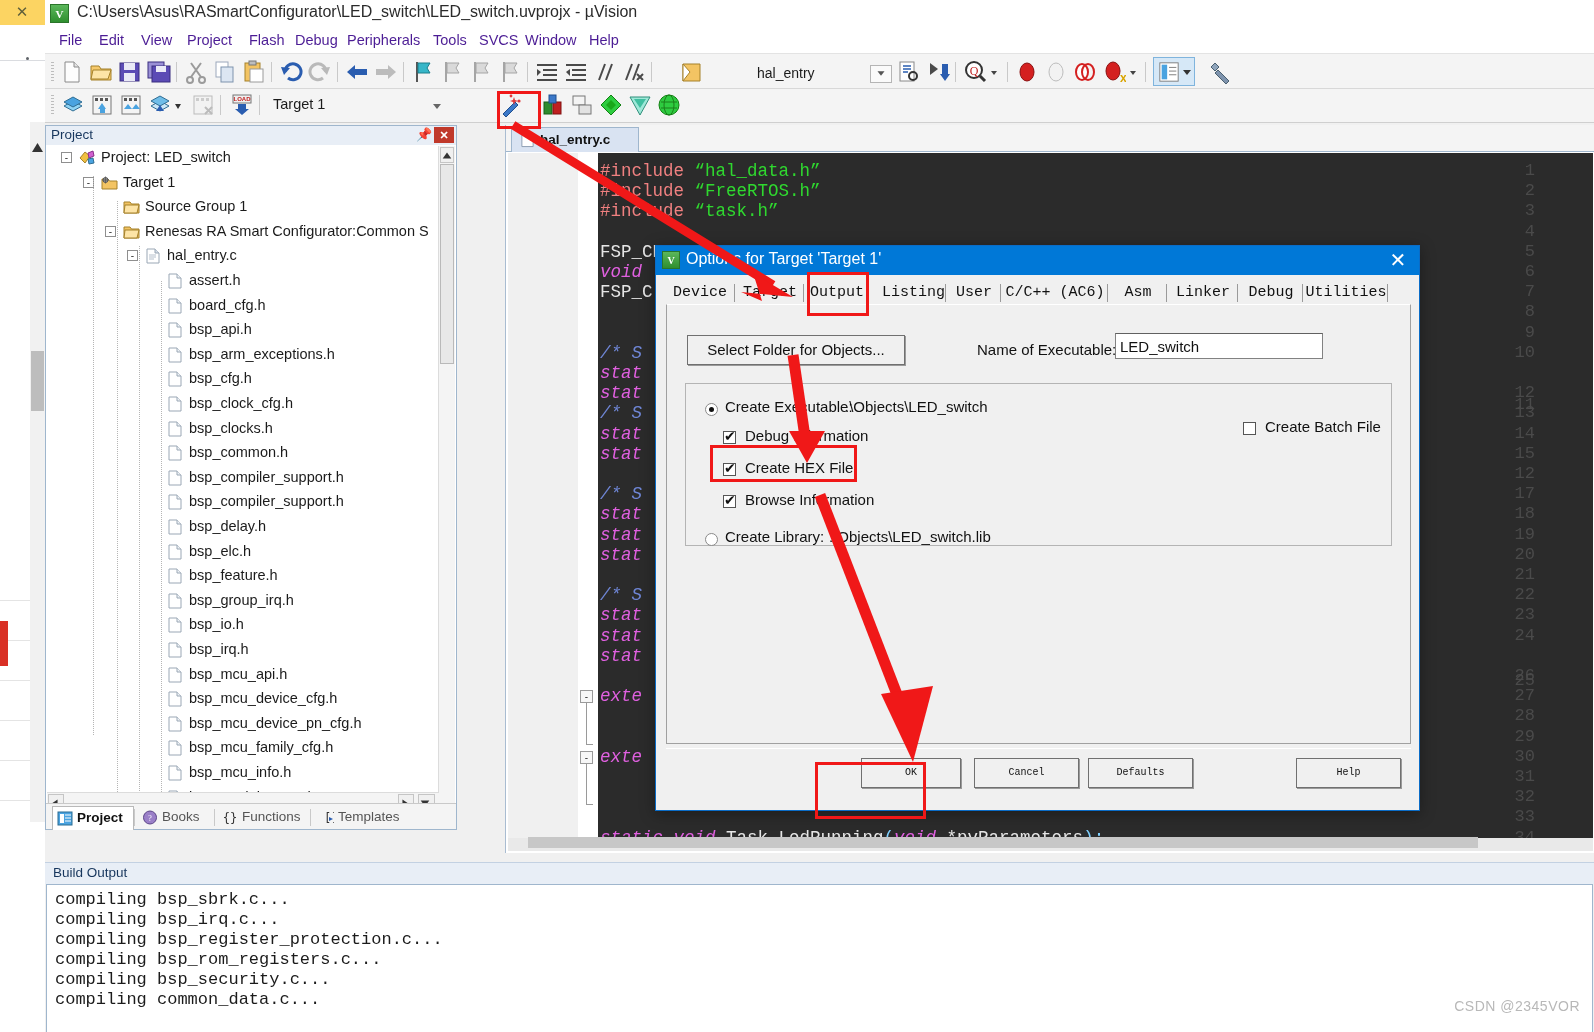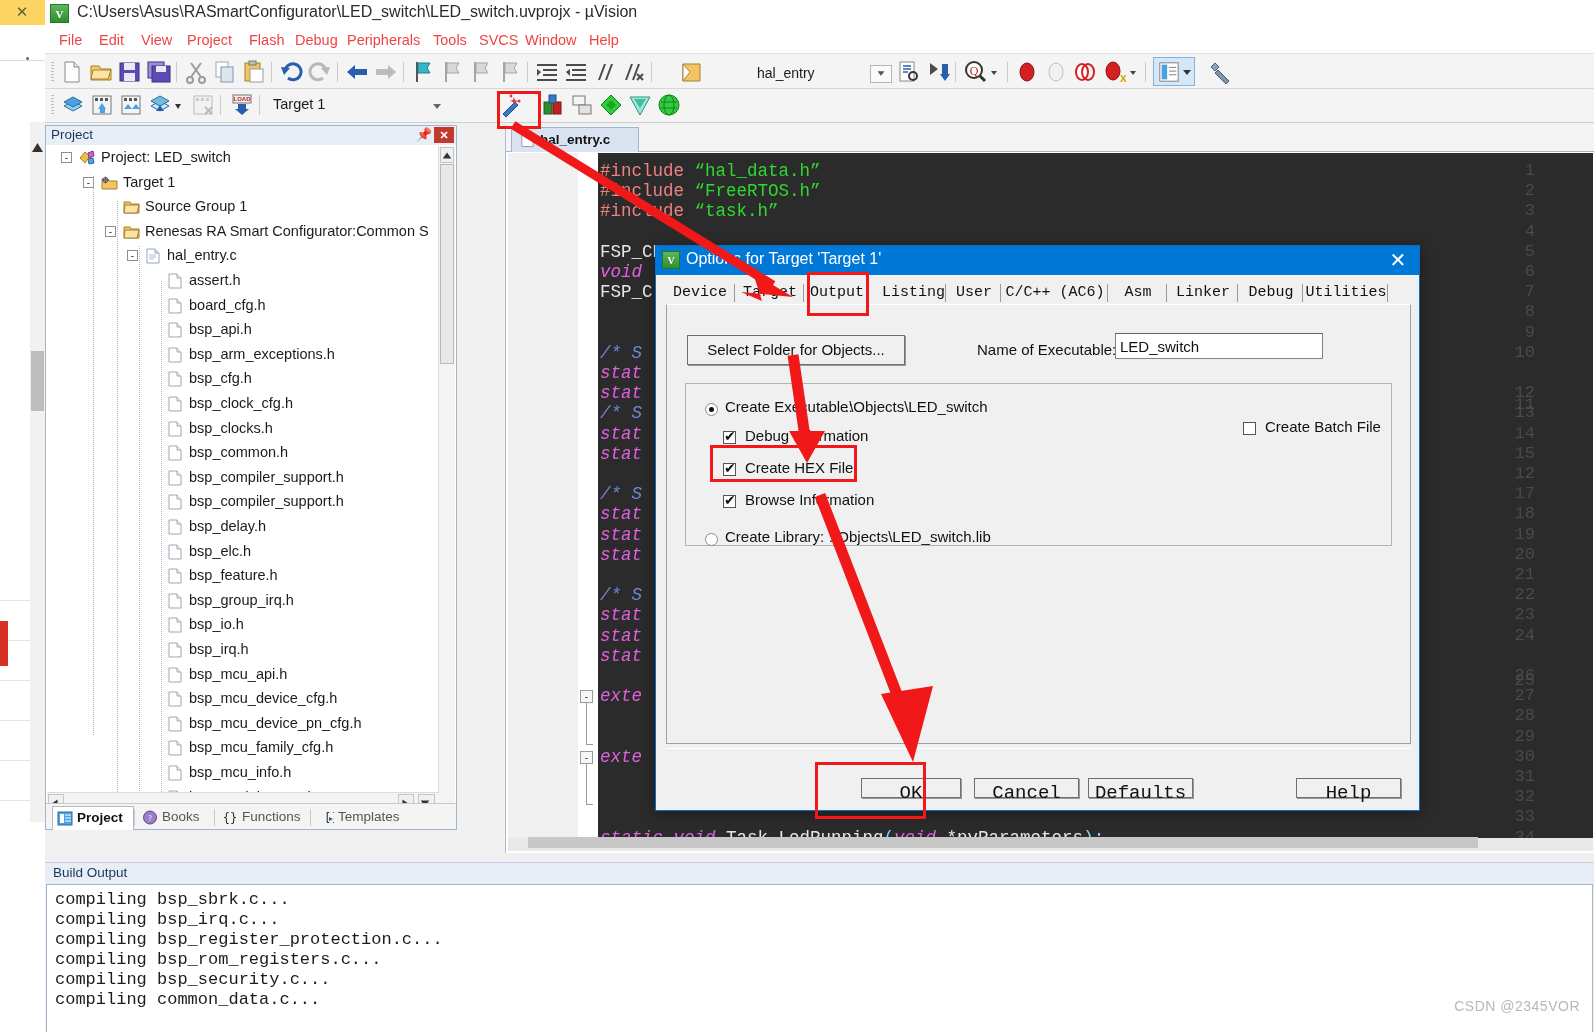--- a/index.html
+++ b/index.html
@@ -30,21 +30,21 @@
   
   #app { position:absolute; left:45px; top:0; width:1549px; height:1032px; background:#f0f0f0; }
 
   
   #titlebar { position:absolute; left:0; top:0; width:1549px; height:28px; background:#ffffff; }
   #app-icon { position:absolute; left:5px; top:4px; width:19px; height:19px; background:linear-gradient(#5bb75b,#2f8f2f); border:1px solid #2a752a; color:#fff; font-size:11px; font-weight:bold; line-height:19px; text-align:center; font-family:"Liberation Serif", serif; }
   #title-text { position:absolute; left:32px; top:3px; font-size:16px; color:#2b2b2b; white-space:nowrap; }
 
   
   #menubar { position:absolute; left:0; top:28px; width:1549px; height:25px; background:#ffffff; }
-  .menu-item { position:absolute; top:2px; font-size:14.5px; color:#ef4444; padding:2px 6px; white-space:nowrap; cursor:default; }
+  .menu-item { position:absolute; top:2px; font-size:14.5px; color:#4c1d95; padding:2px 6px; white-space:nowrap; cursor:default; }
 
   
   #toolbar1 { position:absolute; left:0; top:53px; width:1549px; height:36px; background:#f4f4f4; border-top:1px solid #e3e3e3; border-bottom:1px solid #d8d8d8;}
   #toolbar2 { position:absolute; left:0; top:89px; width:1549px; height:34px; background:#f4f4f4; border-bottom:1px solid #cfcfcf;}
   .tb-ico { position:absolute; top:6px; width:24px; height:24px; }
   .tb2-ico { position:absolute; top:4px; width:24px; height:24px; }
   .tb-sep { position:absolute; top:8px; width:1px; height:20px; background:#c9c9c9; }
   .grip { position:absolute; top:8px; width:3px; height:20px;
           background:repeating-linear-gradient(to bottom,#bdbdbd 0 1px,transparent 1px 3px); }
   #target-combo { position:absolute; left:220px; top:4px; width:180px; height:25px; }
@@ -121,21 +121,21 @@
   #btn-selfolder { position:absolute; left:20px; top:30px; width:218px; height:30px; background:#f0f0f0; border:1px solid #707070; box-shadow:1px 1px 0 #9a9a9a; font-size:15px; color:#111; text-align:center; line-height:28px;}
   #lbl-exe { position:absolute; left:310px; top:36px; font-size:15px; color:#111; }
   #inp-exe { position:absolute; left:448px; top:28px; width:208px; height:26px; background:#fff; border:1px solid #828282; border-top:1px solid #606060; font-size:15px; color:#111; padding:2px 4px; outline:none;}
   #grp { position:absolute; left:18px; top:78px; width:707px; height:163px; border:1px solid #b4b4b4; background:transparent;}
   .radio { position:absolute; width:13px; height:13px; border:1px solid #8a8a8a; border-radius:50%; background:#fff;}
   .radio.on::after { content:""; position:absolute; left:3px; top:3px; width:5px; height:5px; border-radius:50%; background:#111;}
   .cbox { position:absolute; width:13px; height:13px; border:1px solid #555; background:#fff;}
   .cbox.on::after { content:"\2714"; position:absolute; left:0px; top:-4px; font-size:14px; color:#111; }
   .dlbl { position:absolute; font-size:15px; color:#111; white-space:nowrap;}
   #dlg-sep { position:absolute; left:10px; top:502px; width:745px; height:1px; background:#a0a0a0; border-bottom:1px solid #fff;}
-  .dbtn { position:absolute; top:532px; height:20px; background:#f0f0f0; border:1px solid #707070; box-shadow:1px 1px 0 #9a9a9a; font-family:"Liberation Mono", monospace; font-size:19px; color:#111; text-align:center; line-height:28px; }
+  .dbtn { position:absolute; top:512px; height:30px; background:#f0f0f0; border:1px solid #707070; box-shadow:1px 1px 0 #9a9a9a; font-family:"Liberation Mono", monospace; font-size:10px; color:#111; text-align:center; line-height:28px; }
 
   
   .rbox { position:absolute; border:3px solid #f01818; }
   .arrow { position:absolute; pointer-events:none;}
 </style>
 </head>
 <body>
 
 <div id="bg-left">
   <div id="bg-tab">

